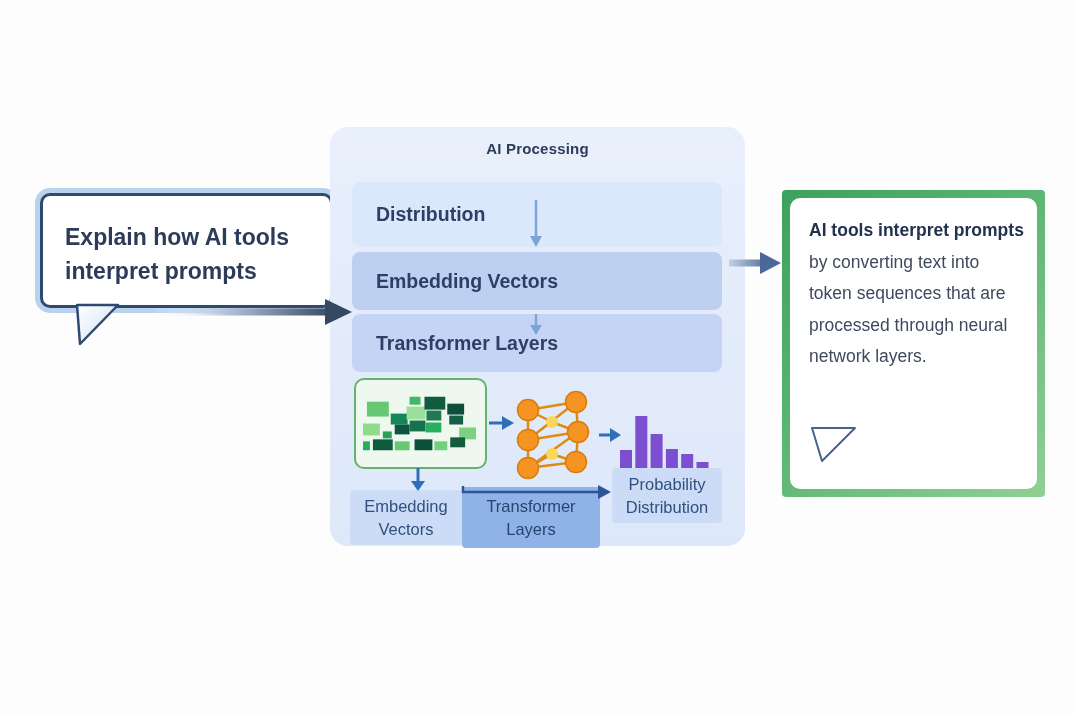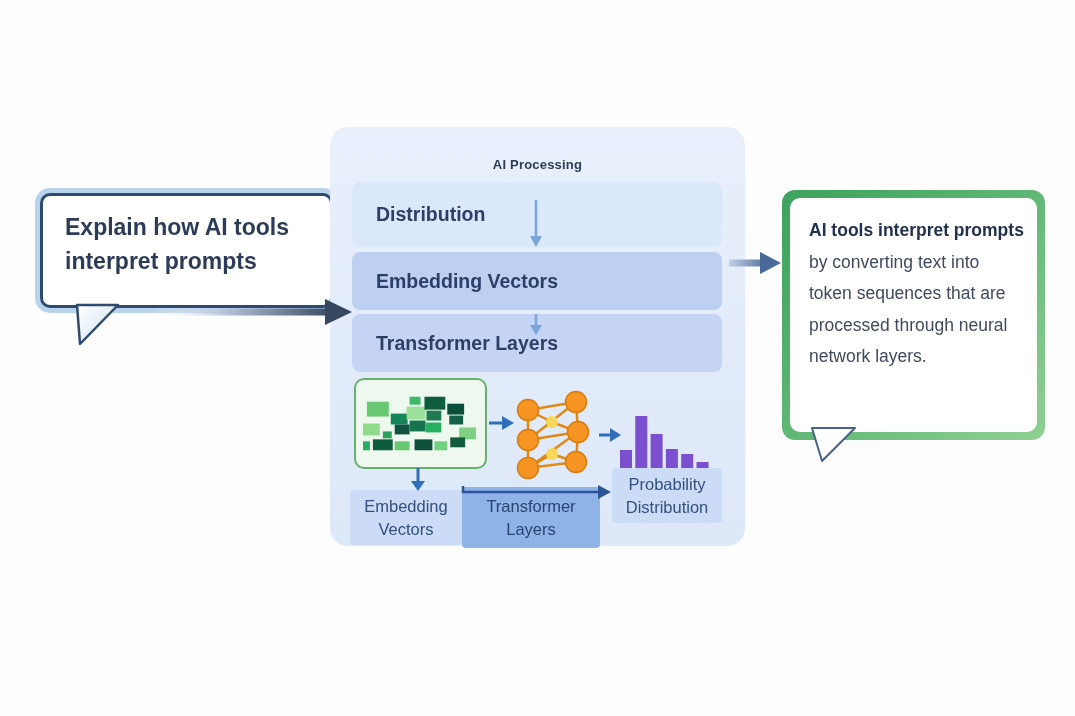--- a/index.html
+++ b/index.html
@@ -11,34 +11,34 @@
 
   
   .prompt-bubble {
     position:absolute; left:40px; top:193px; width:293px; height:115px;
     background:#ffffff;
     border:3px solid #2e4a6e; border-radius:10px;
     box-shadow:0 0 0 5px #b9d3ec;
     z-index:1;
   }
   .prompt-bubble .bubble-text {
-    padding:14px 10px 0 22px;
+    padding:24px 10px 0 22px;
     font-size:23px; font-weight:bold; color:#2b3b58; line-height:34px;
     width:280px;
   }
 
   
   .ai-panel {
     position:absolute; left:330px; top:127px; width:415px; height:419px;
     background:linear-gradient(180deg,#e9f0fc 0%, #e2ebfa 55%, #dde8f9 100%);
     border-radius:18px; z-index:2;
   }
   .panel-title {
-    text-align:center; padding-top:30px;
-    font-size:13px; font-weight:bold; color:#2c3c59; letter-spacing:.2px;
+    text-align:center; padding-top:13px;
+    font-size:15px; font-weight:bold; color:#2c3c59; letter-spacing:.2px;
   }
   .stage {
     position:absolute; left:22px; width:370px; border-radius:8px;
     display:flex; align-items:center; padding-left:24px;
     font-size:19.5px; font-weight:bold; color:#2c3f66;
   }
   .stage-0 { top:55px;  height:65px; background:#dbe7fa; }
   .stage-1 { top:125px; height:58px; background:#bed0f1; }
   .stage-2 { top:187px; height:58px; background:#c5d4f4; }
 
@@ -55,23 +55,23 @@
     position:absolute; display:flex; align-items:center; justify-content:center;
     text-align:center; font-size:16.5px; line-height:23px; color:#31507f;
     border-radius:4px;
   }
   .output-0 { left:20px;  top:363px; width:112px; height:55px; background:#ccdcf6; }
   .output-1 { left:132px; top:360px; width:138px; height:61px; background:#8fb3e7; color:#27456f; }
   .output-2 { left:282px; top:341px; width:110px; height:55px; background:#ccdcf6; }
 
   
   .response-bubble {
-    position:absolute; left:782px; top:190px; width:263px; height:250px;
+    position:absolute; left:782px; top:190px; width:263px; height:307px;
     background:linear-gradient(135deg,#3da15e 0%, #5cb573 45%, #8fd192 100%);
-    border-radius:13px; padding:8px; z-index:1;
+    border-radius:4px; padding:8px; z-index:1;
   }
   .response-inner {
     width:100%; height:100%; background:#ffffff; border-radius:10px;
     padding:17px 14px 0 19px;
   }
   .response-text { font-size:17.5px; line-height:31.5px; color:#3f4a5f; width:215px; }
   .response-text .bold-part { font-weight:bold; color:#22314e; }
 
   
   .overlay { position:absolute; left:0; top:0; z-index:3; pointer-events:none; }

